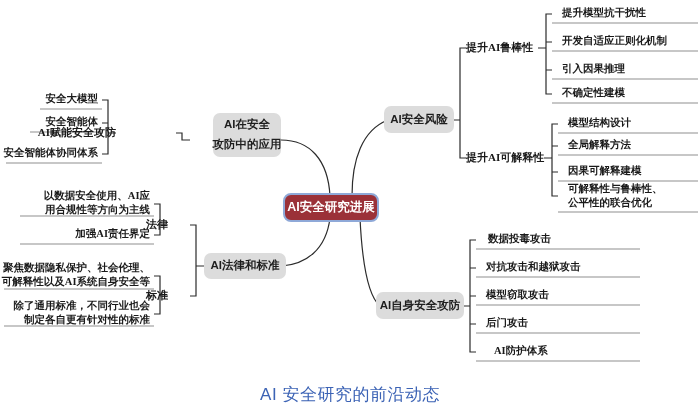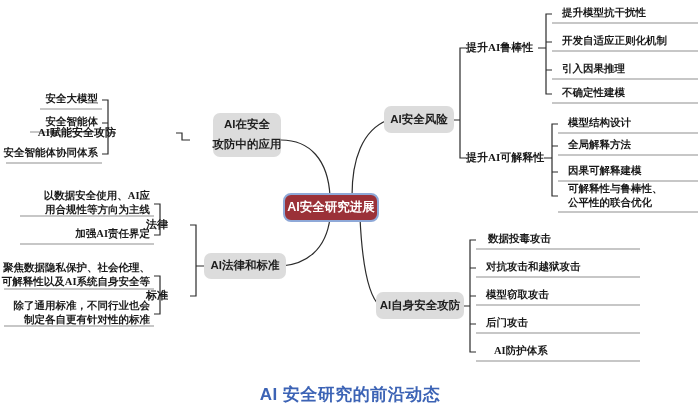--- a/index.html
+++ b/index.html
@@ -72,21 +72,20 @@
   .caption {
     position: absolute;
     left: 0;
     right: 0;
     bottom: 14px;
     text-align: center;
     color: #3c63b5;
     font-family: "Liberation Sans", "DejaVu Sans", sans-serif;
     font-size: 17px;
     letter-spacing: 0.5px;
-    font-weight: bold;
   }
 </style>
 </head>
 <body>
 
 <svg id="mindmap" viewBox="0 0 700 420">
 
   <g>
     <path class="connector" d="M 352 196 C 352 160 362 130 388 120"></path>
     <path class="connector" d="M 360 218 C 362 260 368 296 380 306"></path>

